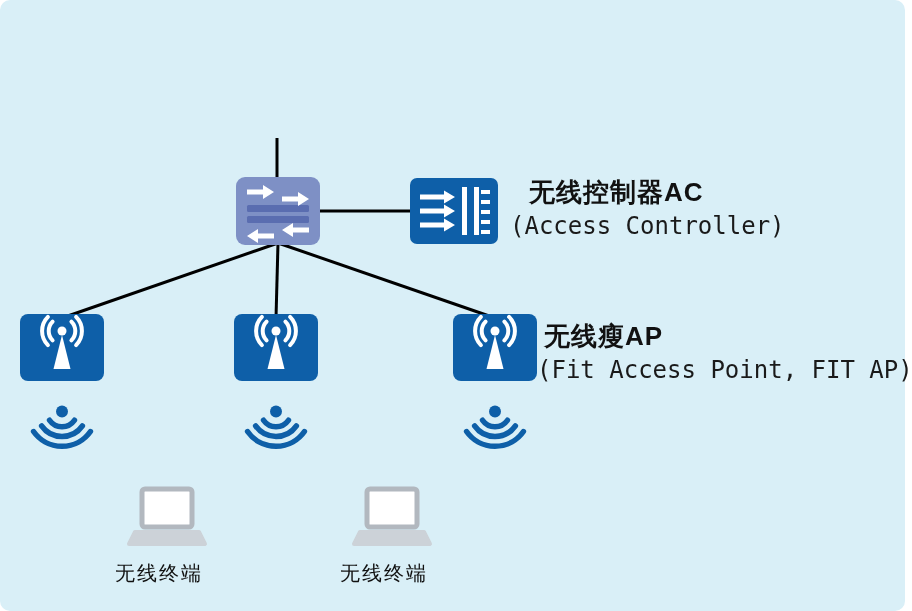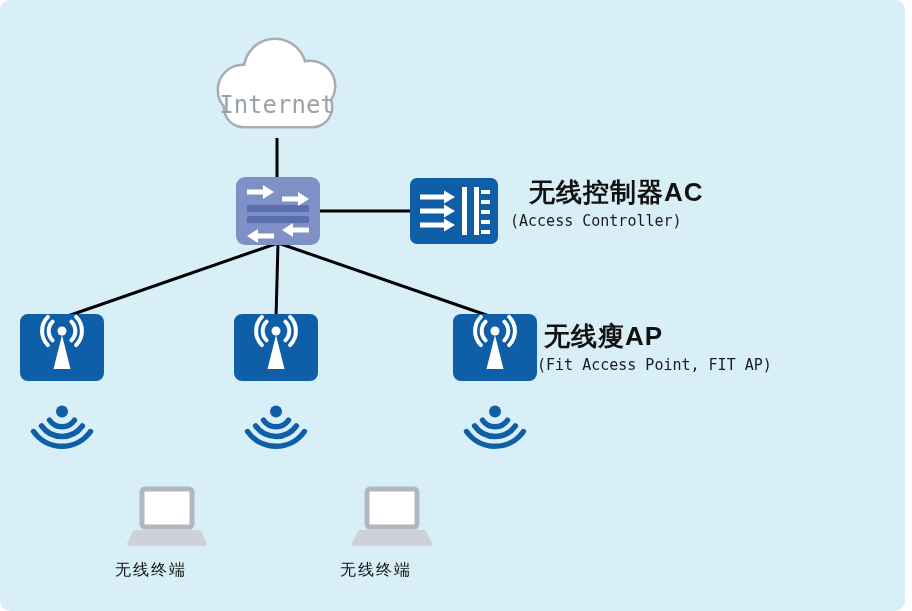--- a/index.html
+++ b/index.html
@@ -16,62 +16,45 @@
     border-radius:10px;
   }
   .abs{position:absolute;}
   .lines-layer{position:absolute;left:0;top:0;width:912px;height:611px;z-index:1;}
   .node{z-index:2;}
   .label-cn{
     font-weight:700;color:#111111;font-size:26px;letter-spacing:1px;
     white-space:nowrap;z-index:3;
   }
   .label-en{
-    font-family:"DejaVu Sans Mono",monospace;color:#1a1a1a;font-size:15px;
+    font-family:"DejaVu Sans Mono",monospace;color:#1a1a1a;font-size:24px;
     white-space:nowrap;z-index:3;
   }
   .terminal-label{
-    font-weight:500;color:#111111;font-size:16px;letter-spacing:2px;
+    font-weight:500;color:#111111;font-size:20px;letter-spacing:2px;
     white-space:nowrap;z-index:3;
   }
   svg{display:block;}
 </style>
 </head>
 <body>
 
 <div class="stage">
   <div class="panel"></div>
 
   <svg class="lines-layer" viewBox="0 0 912 611" xmlns="http://www.w3.org/2000/svg">
     <g stroke="#000000" stroke-width="3" fill="none">
       <path d="M277 138 L277 180"></path>
       <path d="M318 211 L414 211"></path>
       <path d="M278 243 L62 318"></path>
       <path d="M278 243 L276 318"></path>
       <path d="M278 243 L495 318"></path>
     </g>
   </svg>
 
-  <div class="abs node" style="left:197px;top:30px;">
-    <svg width="160" height="112" viewBox="0 0 160 112">
-      <g stroke="#a8adb4" stroke-width="5" fill="#ffffff">
-        <circle cx="46" cy="60" r="24"></circle>
-        <circle cx="78" cy="40" r="30"></circle>
-        <circle cx="113" cy="56" r="24"></circle>
-        <rect x="28" y="58" width="106" height="38" rx="19"></rect>
-      </g>
-      <g fill="#ffffff">
-        <circle cx="46" cy="60" r="24"></circle>
-        <circle cx="78" cy="40" r="30"></circle>
-        <circle cx="113" cy="56" r="24"></circle>
-        <rect x="28" y="58" width="106" height="38" rx="19"></rect>
-      </g>
-      <text x="80" y="83" text-anchor="middle" fill="#9aa2a9" font-family="DejaVu Sans Mono, monospace" font-size="24">Internet</text>
-    </svg>
-  </div>
 
   <div class="abs node" style="left:236px;top:177px;">
     <svg width="84" height="68" viewBox="0 0 84 68">
       <rect width="84" height="68" rx="9" fill="#7e90c5"></rect>
       <rect x="11" y="28" width="62" height="7" rx="1.5" fill="#5a6db0"></rect>
       <rect x="11" y="39" width="62" height="7" rx="1.5" fill="#5a6db0"></rect>
       <g fill="#ffffff">
         <path d="M11 12.5 h16 v-4.5 l11 7 -11 7 v-4.5 h-16 z"></path>
         <path d="M46 19.5 h16 v-4.5 l11 7 -11 7 v-4.5 h-16 z"></path>
         <path d="M73 50.5 h-16 v-4.5 l-11 7 11 7 v-4.5 h16 z"></path>

